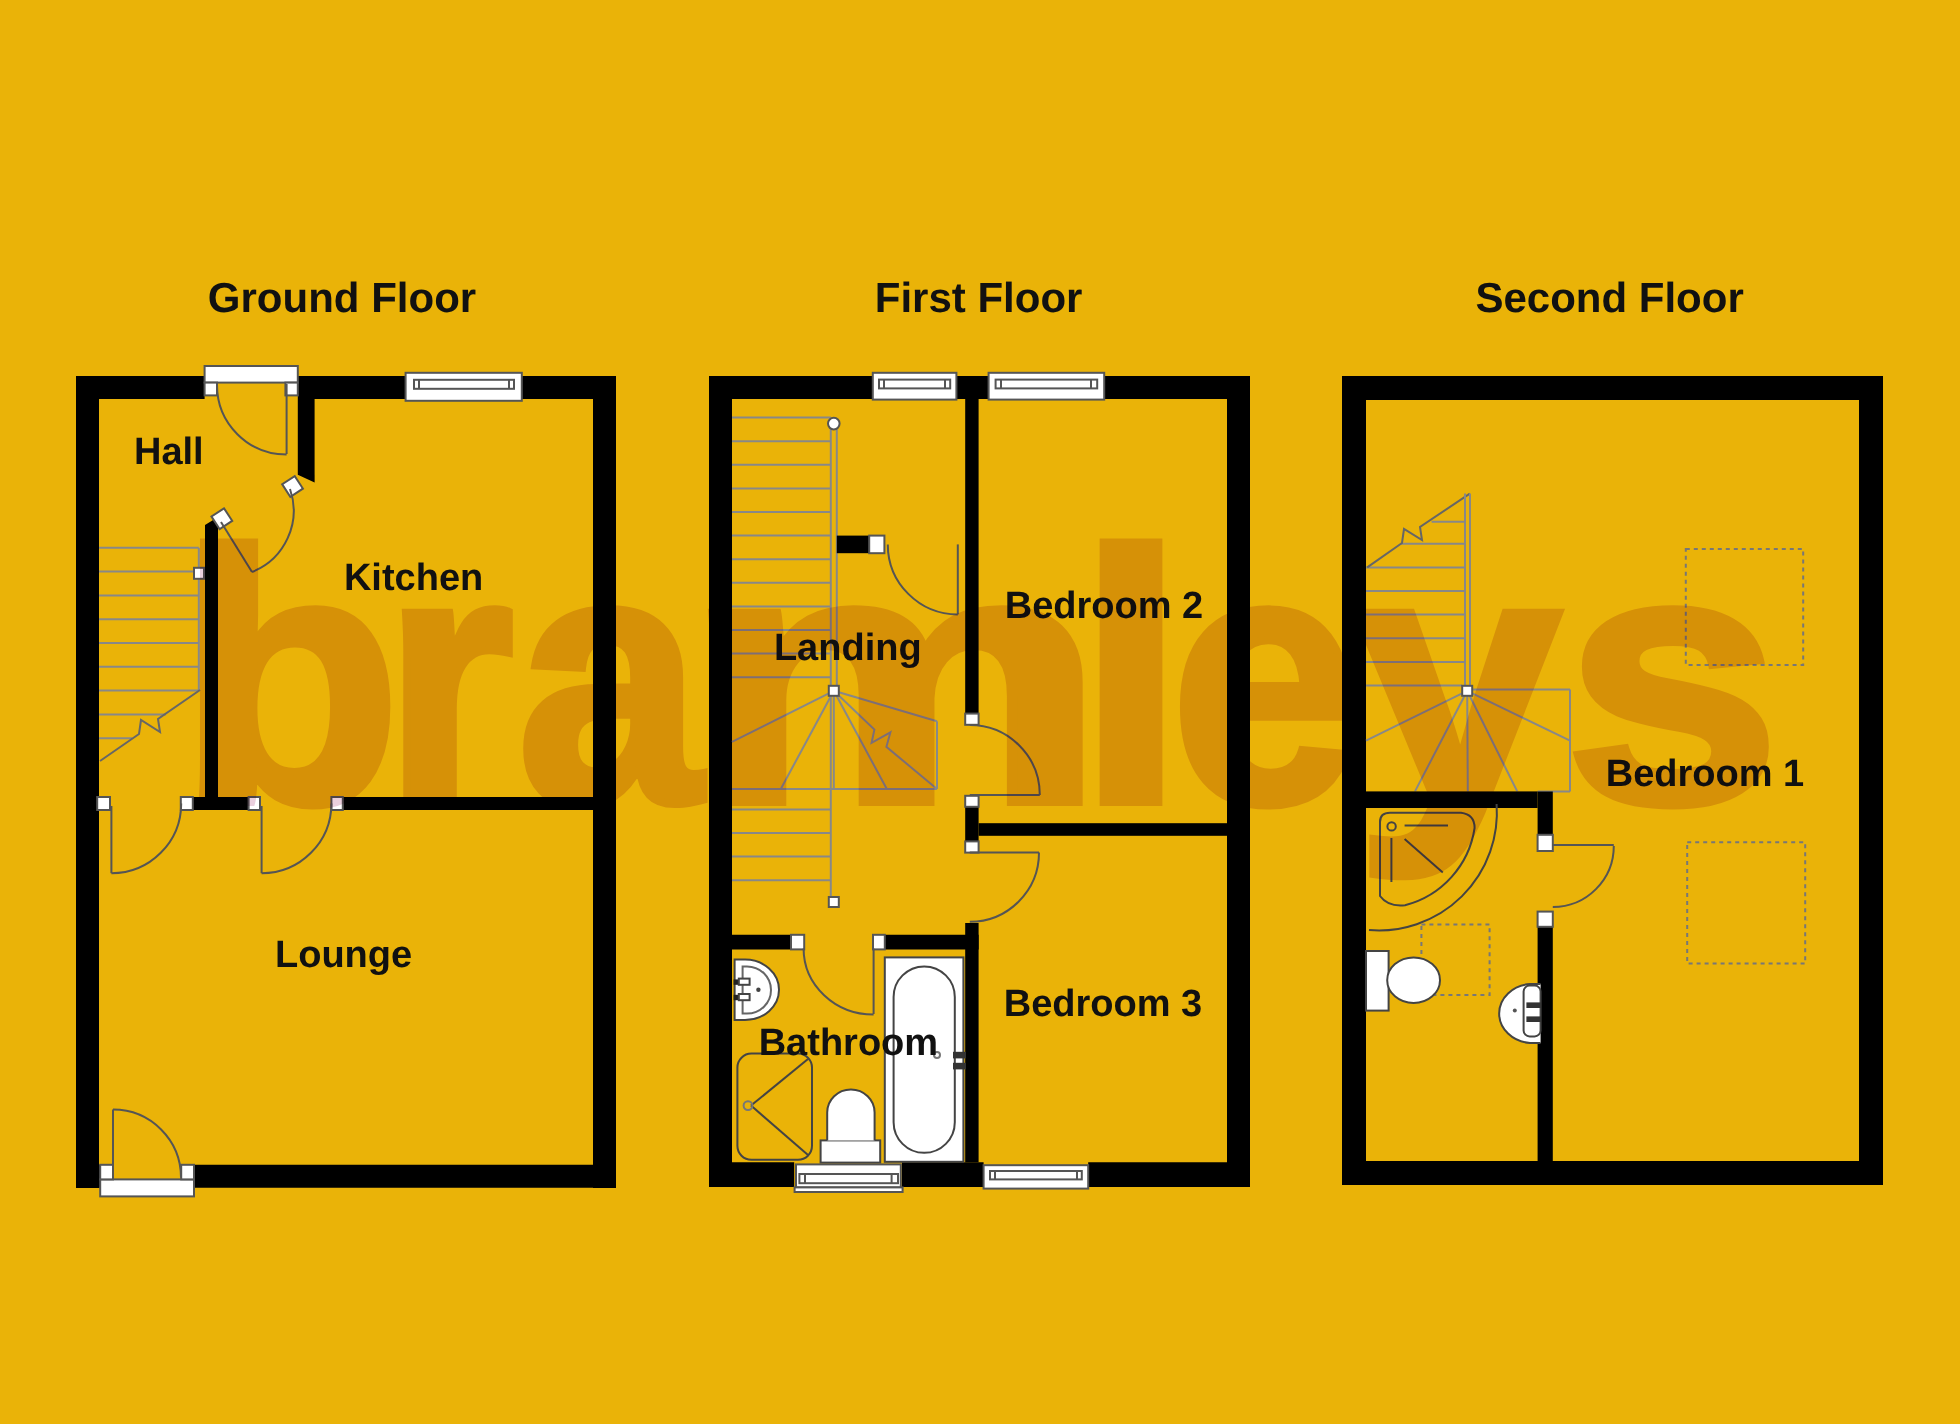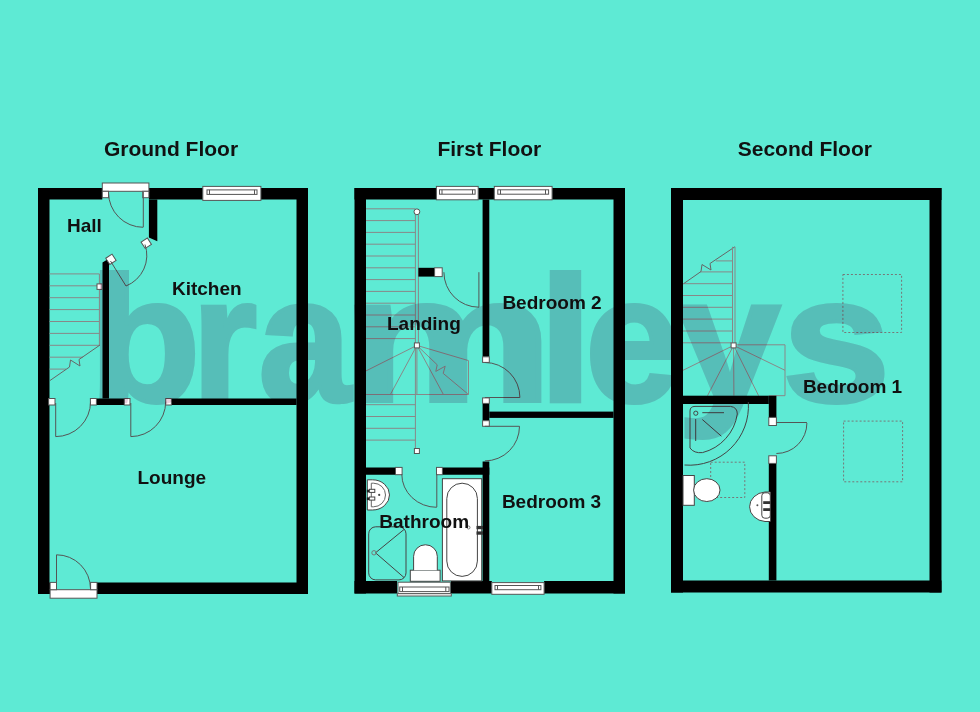--- a/index.html
+++ b/index.html
@@ -1,16 +1,16 @@
 <!DOCTYPE html>
 <html><head>
 <meta charset="utf-8">
 <style>
 html,body{margin:0;padding:0;background:#fff;}
-#page{position:relative;width:980px;height:712px;background:#5eead4;overflow:hidden;}
+#page{position:relative;width:980px;height:712px;background:#eab308;overflow:hidden;}
 svg{position:absolute;left:0;top:0;}
 text{font-family:"Liberation Sans",sans-serif;}
 .title{font-size:21px;font-weight:bold;fill:#111;}
 .room{font-size:19px;font-weight:bold;fill:#111;}
 .wm{font-family:"Liberation Sans",sans-serif;font-weight:bold;fill:#eacfdd;stroke:#eacfdd;stroke-width:4;mix-blend-mode:multiply;}
 </style>
 </head>
 <body>
 <div id="page">
 <svg width="980" height="712" viewBox="0 0 980 712">

